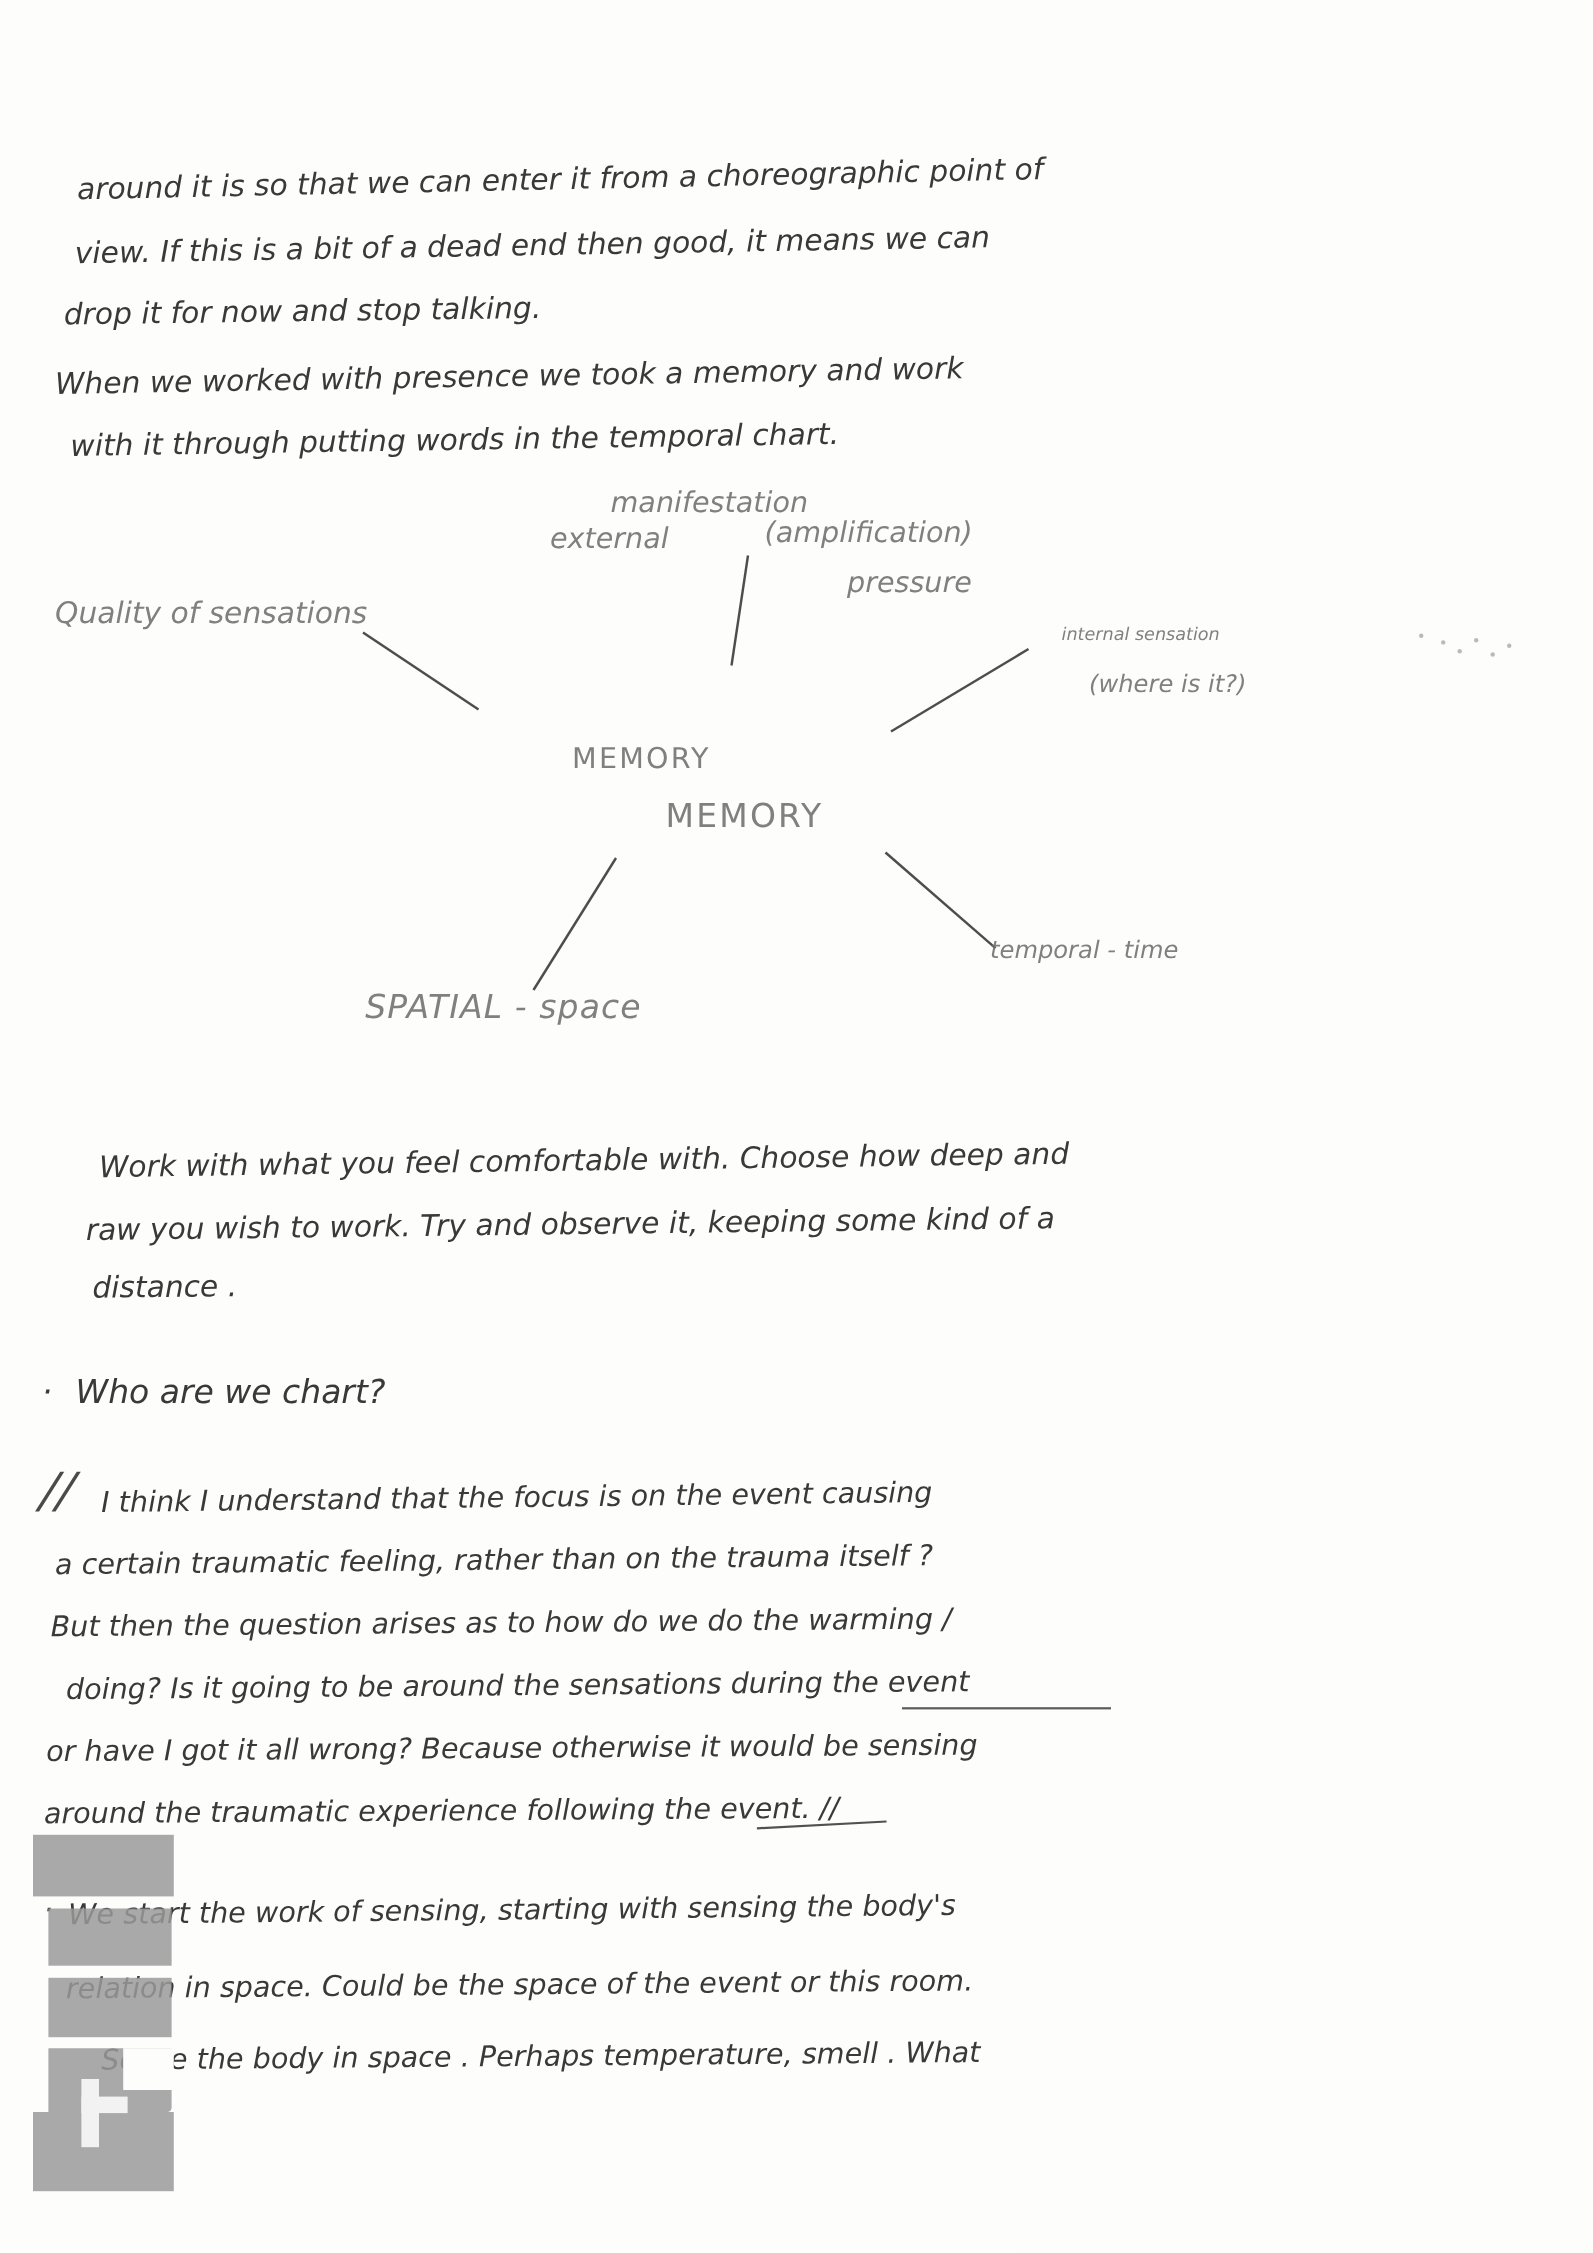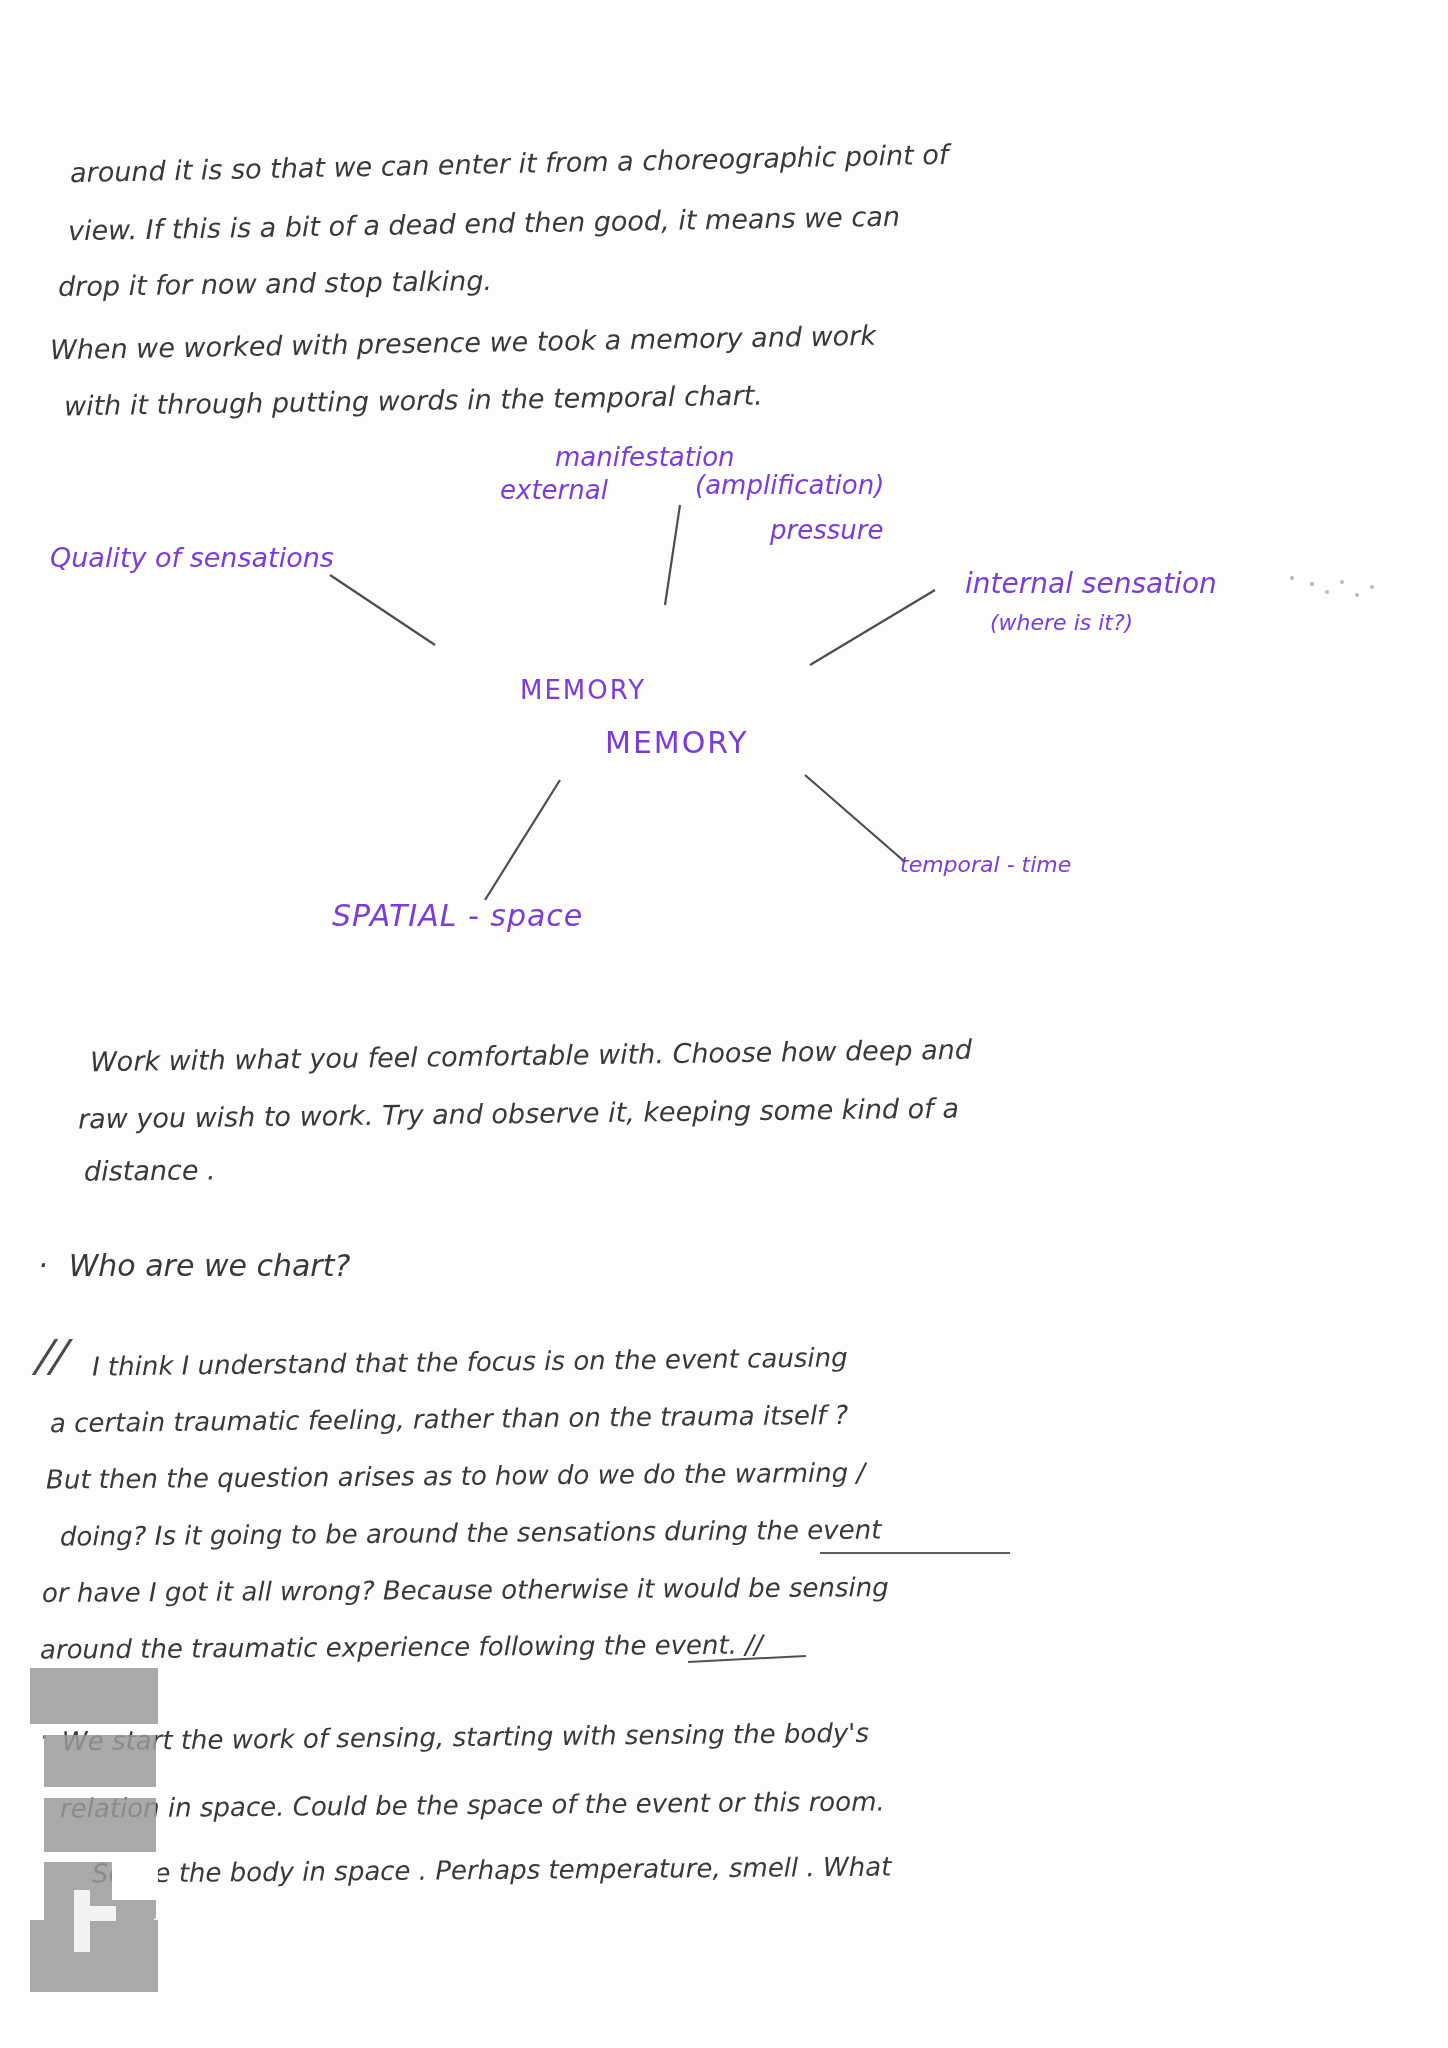--- a/index.html
+++ b/index.html
@@ -46,21 +46,21 @@
   #diagram {
     position: absolute;
     left: 0;
     top: 430px;
     width: 1448px;
     height: 560px;
   }
   .node {
     position: absolute;
     white-space: nowrap;
-    color: #6d28d9;
+    color: #737373;
     font-style: italic;
     opacity: 0.9;
   }
   .node.center {
     font-style: normal;
     letter-spacing: 2px;
   }
 
   
   #spokes {
@@ -161,21 +161,21 @@
     <div class="node center" style="left:520px; top:245px; font-size:26px;">MEMORY</div>
     <div class="node center" style="left:605px; top:295px; font-size:30px;">MEMORY</div>
 
     <div class="node" style="left:500px; top:45px; font-size:26px;">external</div>
     <div class="node" style="left:555px; top:12px; font-size:26px;">manifestation</div>
     <div class="node" style="left:695px; top:40px; font-size:26px;">(amplification)</div>
     <div class="node" style="left:770px; top:85px; font-size:26px;">pressure</div>
 
     <div class="node" style="left:50px; top:112px; font-size:27px;text-align:center;">Quality of sensations</div>
 
-    <div class="node" style="left:965px; top:137px; font-size:28px;">internal sensation</div>
+    <div class="node" style="left:965px; top:137px; font-size:16px;">internal sensation</div>
     <div class="node" style="left:990px; top:180px; font-size:22px;">(where is it?)</div>
 
     <div class="node" style="left:900px; top:422px; font-size:22px;">temporal - time</div>
 
     <div class="node" style="left:332px; top:468px; font-size:30px; letter-spacing:1px;">SPATIAL - space</div>
 
     <div class="speckle" style="left:1310px; top:152px;"></div>
     <div class="speckle" style="left:1325px; top:160px;"></div>
     <div class="speckle" style="left:1340px; top:150px;"></div>
     <div class="speckle" style="left:1355px; top:163px;"></div>

